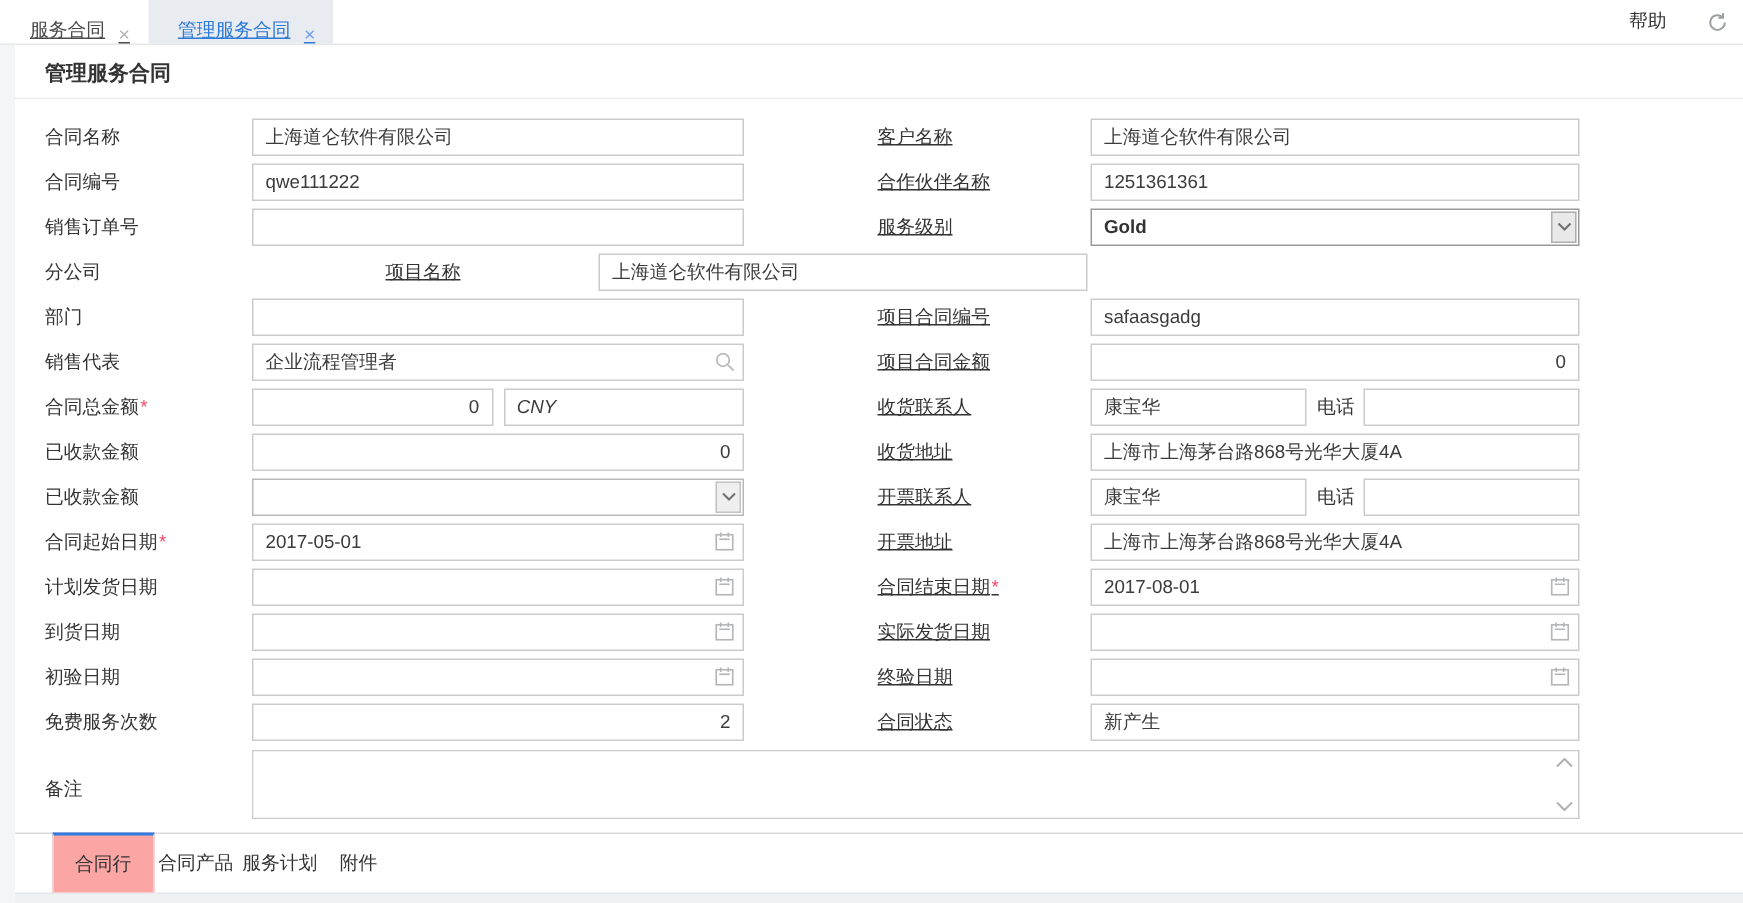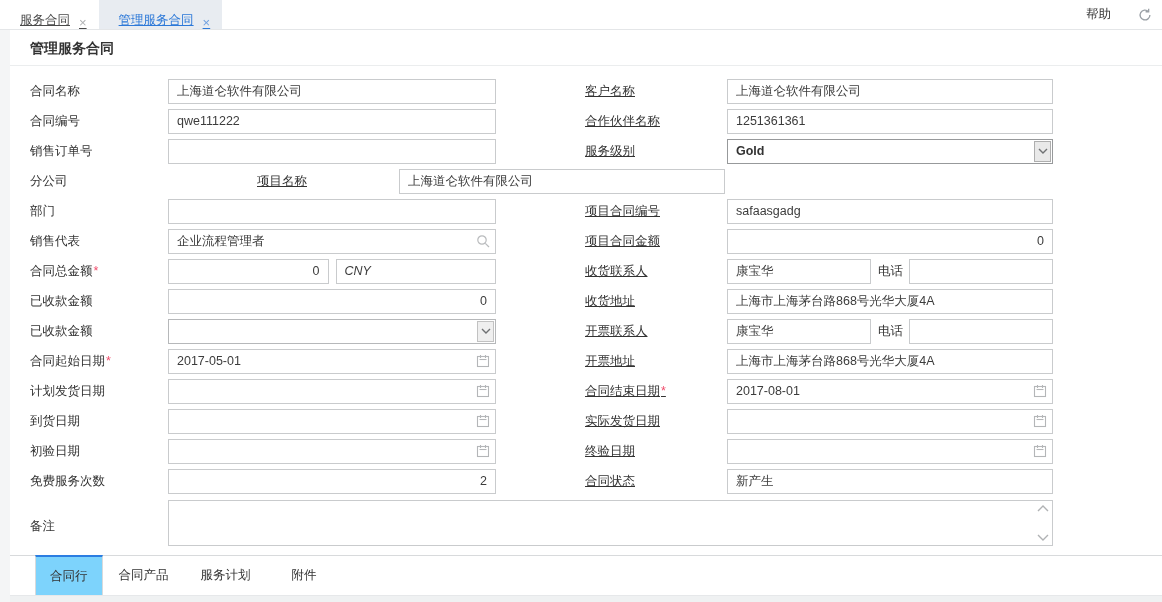--- a/index.html
+++ b/index.html
@@ -54,22 +54,22 @@
 
   
   .remarks-lbl { padding-top:6px; }
   .ta-box { width:885px; height:46px; border:1px solid #c9cbcd; background:#fff; position:relative; }
   .ta-box textarea { width:100%; height:100%; border:none; resize:none; outline:none; padding:4px 22px 4px 8px; font-family:inherit; font-size:12.5px; }
   .ta-arrow { position:absolute; right:3px; display:flex; cursor:pointer; }
   .ta-up { top:4px; } .ta-dn { bottom:4px; }
 
   
   .btabs { margin-top:5px; border-top:1px solid #d8dadc; height:40px; display:flex; align-items:stretch; padding-left:25px; }
-  .btab { display:flex; align-items:center; padding:0 16px; color:#333; cursor:pointer; }
-  .btab.active { margin-top:-1px; border-top:2px solid #2b7de1; border-left:1px solid #d8dadc; border-right:1px solid #d8dadc; background:#7dd3fc; padding:16px 14px; }
+  .btab { display:flex; align-items:center; padding:0 3px; color:#333; cursor:pointer; }
+  .btab.active { margin-top:-1px; border-top:2px solid #2b7de1; border-left:1px solid #d8dadc; border-right:1px solid #d8dadc; background:#fca5a5; padding:16px 14px; }
   .btab.last { margin-left:9px; }
   .bottom-strip { height:8px; background:#eff1f2; border-top:1px solid #e6e8ea; }
 </style>
 </head>
 <body>
 
 <div class="tabbar">
   <div class="wtab">
     <span>服务合同</span>
     <span class="x">×</span>

